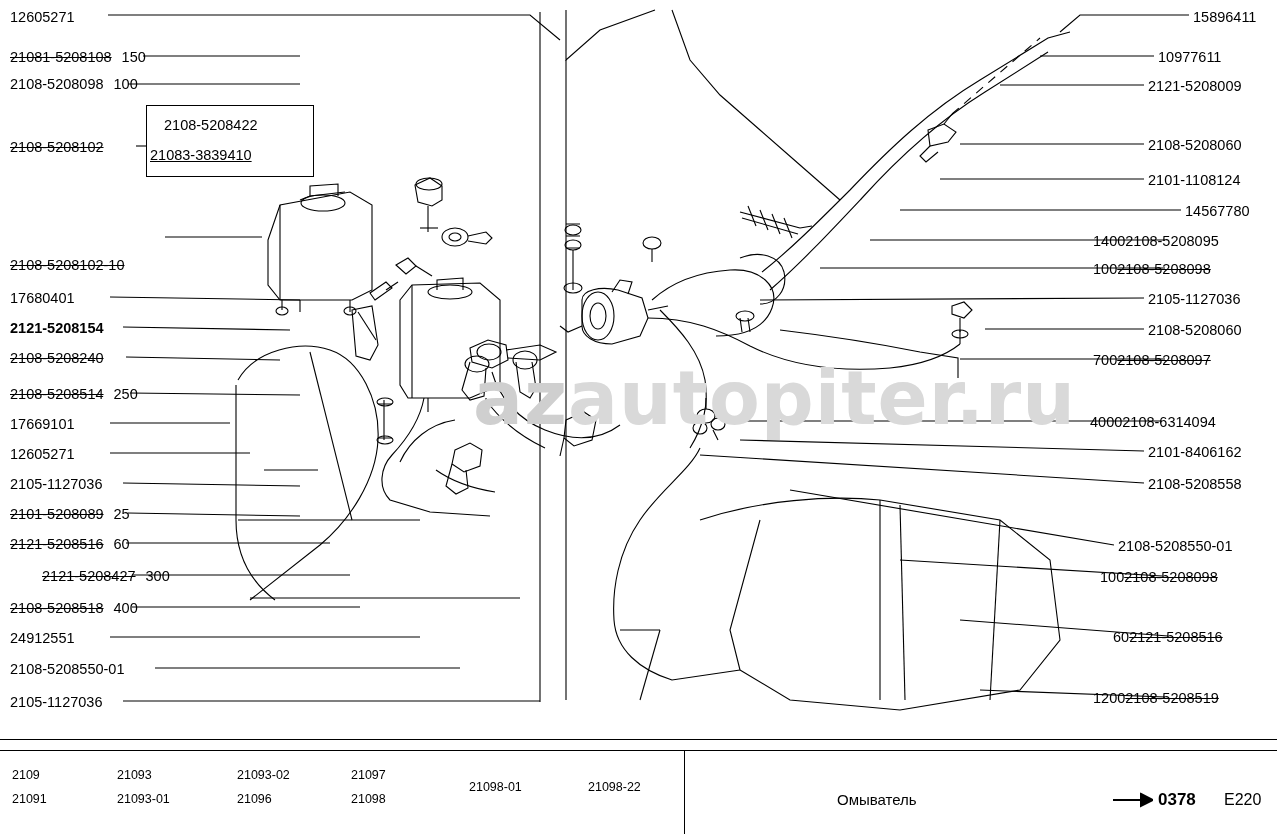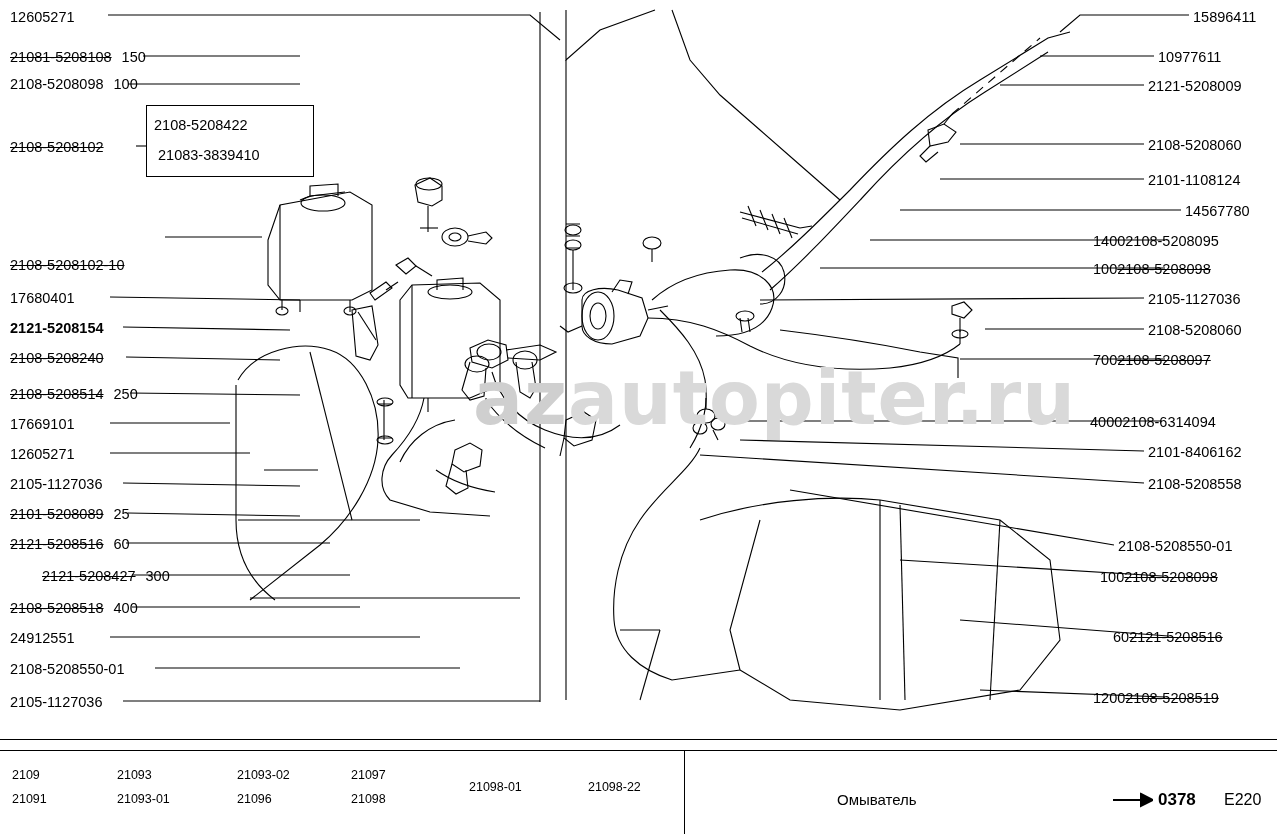--- a/index.html
+++ b/index.html
@@ -209,22 +209,22 @@
       <path d="M706 409 L706 398 M713 430 L718 440"></path>
 
     </g>
   </svg>
 
   <div class="wm">
     <span class="az">az</span><span>autopiter.ru</span>
   </div>
 
   <div class="box" style="left:146px;top:105px;width:166px;height:70px;"></div>
-  <div class="boxline" style="left:154px;top:117px;">2108-5208422</div>
-  <div class="boxline" style="left:158px;top:147px;">21083-3839410</div>
+  <div class="boxline" style="left:164px;top:117px;">2108-5208422</div>
+  <div class="boxline" style="left:150px;top:147px;text-decoration:underline;">21083-3839410</div>
 
   <div class="lbl left" style="left:10px;top:10px;"><span class="num">12605271</span><span class="qty"></span></div>
   <div class="lbl left" style="left:10px;top:50px;"><span class="num strike">21081-5208108</span><span class="qty">150</span></div>
   <div class="lbl left" style="left:10px;top:77px;"><span class="num">2108-5208098</span><span class="qty">100</span></div>
   <div class="lbl left" style="left:10px;top:140px;"><span class="num strike">2108-5208102</span><span class="qty"></span></div>
   <div class="lbl left" style="left:10px;top:230px;margin-top:28px;"><span class="num strike">2108-5208102-10</span><span class="qty"></span></div>
   <div class="lbl left" style="left:10px;top:291px;"><span class="num">17680401</span><span class="qty"></span></div>
   <div class="lbl left" style="left:10px;top:321px;font-weight:bold;"><span class="num">2121-5208154</span><span class="qty"></span></div>
   <div class="lbl left" style="left:10px;top:351px;"><span class="num strike">2108-5208240</span><span class="qty"></span></div>
   <div class="lbl left" style="left:10px;top:387px;"><span class="num strike">2108-5208514</span><span class="qty">250</span></div>

